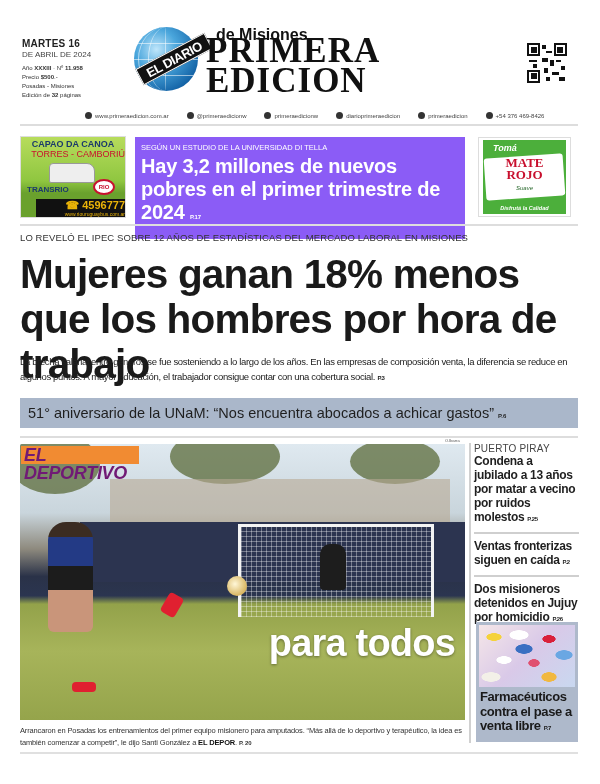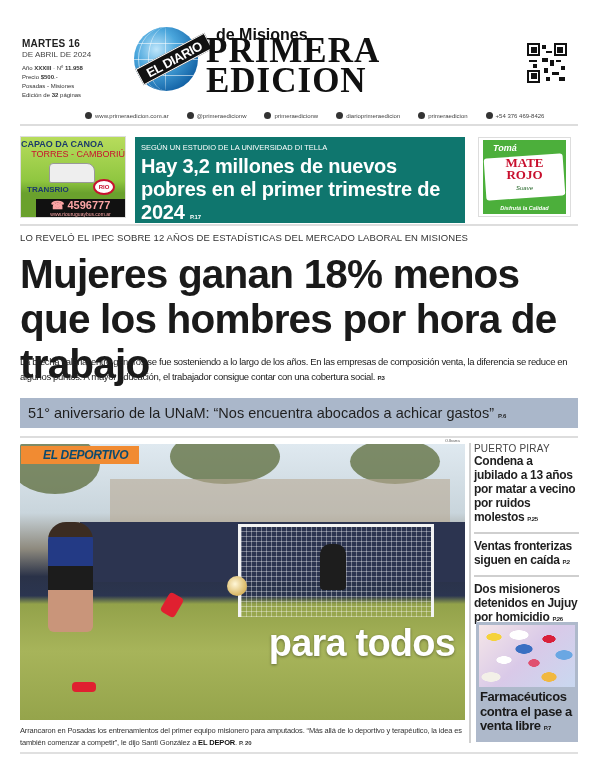--- a/index.html
+++ b/index.html
@@ -18,29 +18,29 @@
 .demisiones{left:216px;top:26px;font-size:16px;font-weight:bold;color:#111}
 .mast1{left:206px;top:36px;font-family:"Liberation Serif",serif;font-weight:bold;font-size:35px;line-height:30px;letter-spacing:1px;color:#111}
 .mast2{left:206px;top:66px;font-family:"Liberation Serif",serif;font-weight:bold;font-size:35px;line-height:30px;letter-spacing:1px;color:#111}
 .qr{left:527px;top:43px;width:40px;height:40px}
 .social{left:85px;top:112px;width:500px;display:flex;gap:18px;font-size:6px;color:#444;align-items:center}
 .social .it{display:flex;align-items:center;gap:3px}
 .social .ic{width:7px;height:7px;border-radius:50%;background:#333;display:inline-block}
 .hr{left:20px;width:558px;height:2px;background:#ddd}
 
 .ad1{left:20px;top:136px;width:106px;height:82px;border:1px solid #ddd;background:linear-gradient(180deg,#b7dc5c 0%,#8fc640 55%,#6aa12d 70%);overflow:hidden}
-.ad1 .l1{position:absolute;left:0;right:0;top:2px;text-align:left;font-size:9px;font-weight:bold;color:#1b3a6b}
+.ad1 .l1{position:absolute;left:0;right:0;top:2px;text-align:center;font-size:9px;font-weight:bold;color:#1b3a6b}
 .ad1 .l2{position:absolute;left:0;right:0;top:12px;text-align:right;font-size:9px;font-weight:normal;color:#c8102e}
 .ad1 .bus{position:absolute;left:28px;top:26px;width:46px;height:20px;background:#eee;border-radius:4px 8px 2px 2px;border:1px solid #999}
 .ad1 .brand{position:absolute;left:6px;top:48px;font-size:8px;font-weight:bold;color:#1b3a6b}
 .ad1 .rio{position:absolute;right:10px;top:42px;width:22px;height:16px;border-radius:50%;background:#fff;border:2px solid #c8102e;font-size:6px;font-weight:bold;color:#c8102e;text-align:center;line-height:12px}
-.ad1 .phone{position:absolute;left:15px;right:0;top:62px;height:20px;background:#111;color:#fca5a5;text-align:center}
+.ad1 .phone{position:absolute;left:15px;right:0;top:62px;height:20px;background:#111;color:#eab308;text-align:right}
 .ad1 .phone .n{font-size:11px;font-weight:bold;line-height:12px}
 .ad1 .phone .u{font-size:5px;line-height:7px}
-.lead-box{left:135px;top:137px;width:330px;height:86px;background:#0f766e}
+.lead-box{left:135px;top:137px;width:330px;height:102px;background:#8b5cf6}
 .lead-kicker{position:absolute;left:6px;top:6px;font-size:7.5px;color:#fff}
 .lead-head{position:absolute;left:6px;top:18px;width:322px;font-size:20px;font-weight:bold;color:#fff;line-height:23px;letter-spacing:-.2px}
 .pg{font-size:6px;font-weight:bold;vertical-align:baseline}
 .ad2{left:478px;top:137px;width:93px;height:80px;background:#fff;border:1px solid #ddd;overflow:hidden}
 .ad2 .bg{position:absolute;left:4px;top:2px;right:4px;bottom:2px;background:#4caf3b}
 .ad2 .toma{position:absolute;left:14px;top:5px;font-size:9px;font-weight:bold;font-style:italic;color:#fff}
 .ad2 .banner{position:absolute;left:6px;top:18px;right:6px;height:42px;background:#fff;transform:rotate(-4deg);border-radius:3px}
 .ad2 .mate{position:absolute;left:0;right:0;top:19px;text-align:center;font-family:"Liberation Serif",serif;font-weight:bold;font-size:13px;color:#c8102e;line-height:12px}
 .ad2 .suave{position:absolute;left:0;right:0;top:47px;text-align:center;font-size:6px;font-style:italic;color:#2b6a2f}
 .ad2 .disf{position:absolute;left:0;right:0;bottom:5px;text-align:center;font-size:5.5px;font-style:italic;color:#fff;font-weight:bold}
@@ -52,21 +52,21 @@
 
 .photo{left:20px;top:444px;width:445px;height:276px;overflow:hidden;background:linear-gradient(180deg,#dfe9f0 0%,#c9d5dc 25%,#8e8a7e 38%,#2a3248 48%,#2b3550 55%,#93a24a 58%,#a7b45a 75%,#95a44b 100%)}
 .photo .wall{position:absolute;left:90px;top:35px;width:340px;height:60px;background:#b8a892;opacity:.6}
 .photo .tarp{position:absolute;left:60px;top:78px;width:385px;height:60px;background:#2c3450}
 .photo .tree{position:absolute;border-radius:50%;background:#5b6b3a;opacity:.75}
 .photo .goal{position:absolute;left:218px;top:80px;width:196px;height:93px;border:3px solid #f4f4f4;border-bottom:none;background:repeating-linear-gradient(0deg,rgba(255,255,255,.35) 0 1px,transparent 1px 5px),repeating-linear-gradient(90deg,rgba(255,255,255,.35) 0 1px,transparent 1px 5px)}
 .photo .keeper{position:absolute;left:300px;top:100px;width:26px;height:46px;background:#1d1d1d;border-radius:10px 10px 4px 4px}
 .photo .ball{position:absolute;left:207px;top:132px;width:20px;height:20px;border-radius:50%;background:radial-gradient(circle at 40% 40%,#fff7d8,#d8b560 70%)}
 .photo .player{position:absolute;left:28px;top:78px;width:45px;height:110px;background:linear-gradient(180deg,#3b2c22 0 14%,#233a85 14% 40%,#1c1c1c 40% 62%,#c9957a 62% 100%);border-radius:18px 18px 6px 6px}
 .photo .shoe{position:absolute;border-radius:4px;background:#e02030}
-.dep-tag{left:21px;top:446px;width:118px;height:18px;background:#f18b32;color:#0c4a6e;font-size:12px;font-weight:bold;font-style:italic;line-height:18px;padding-left:22px;letter-spacing:-.3px}
+.dep-tag{left:21px;top:446px;width:118px;height:18px;background:#f18b32;color:#701a75;font-size:18px;font-weight:bold;font-style:italic;line-height:18px;padding-left:3px;letter-spacing:-.3px}
 .credit{left:445px;top:438px;font-size:4px;color:#555}
 .futbol{left:250px;top:622px;width:205px;text-align:right;font-size:38px;font-weight:bold;line-height:42px;color:#fff;letter-spacing:-.8px;text-shadow:0 1px 3px rgba(0,0,0,.4)}
 .caption{left:20px;top:725px;width:450px;font-size:7.5px;line-height:11.5px;color:#333;letter-spacing:-.15px}
 .caption b{font-weight:bold;color:#111}
 
 .rcol{left:474px;top:443px;width:105px}
 .rcol .vline{position:absolute;left:-5px;top:0;width:2px;height:300px;background:#d0d0d0}
 .tag{font-size:10px;color:#444;letter-spacing:.2px}
 .rh{font-size:12px;font-weight:bold;color:#1f1f1f;line-height:14px;letter-spacing:-.3px}
 .rsep{height:2px;background:#cfcfcf;margin:6px 0 5px}

